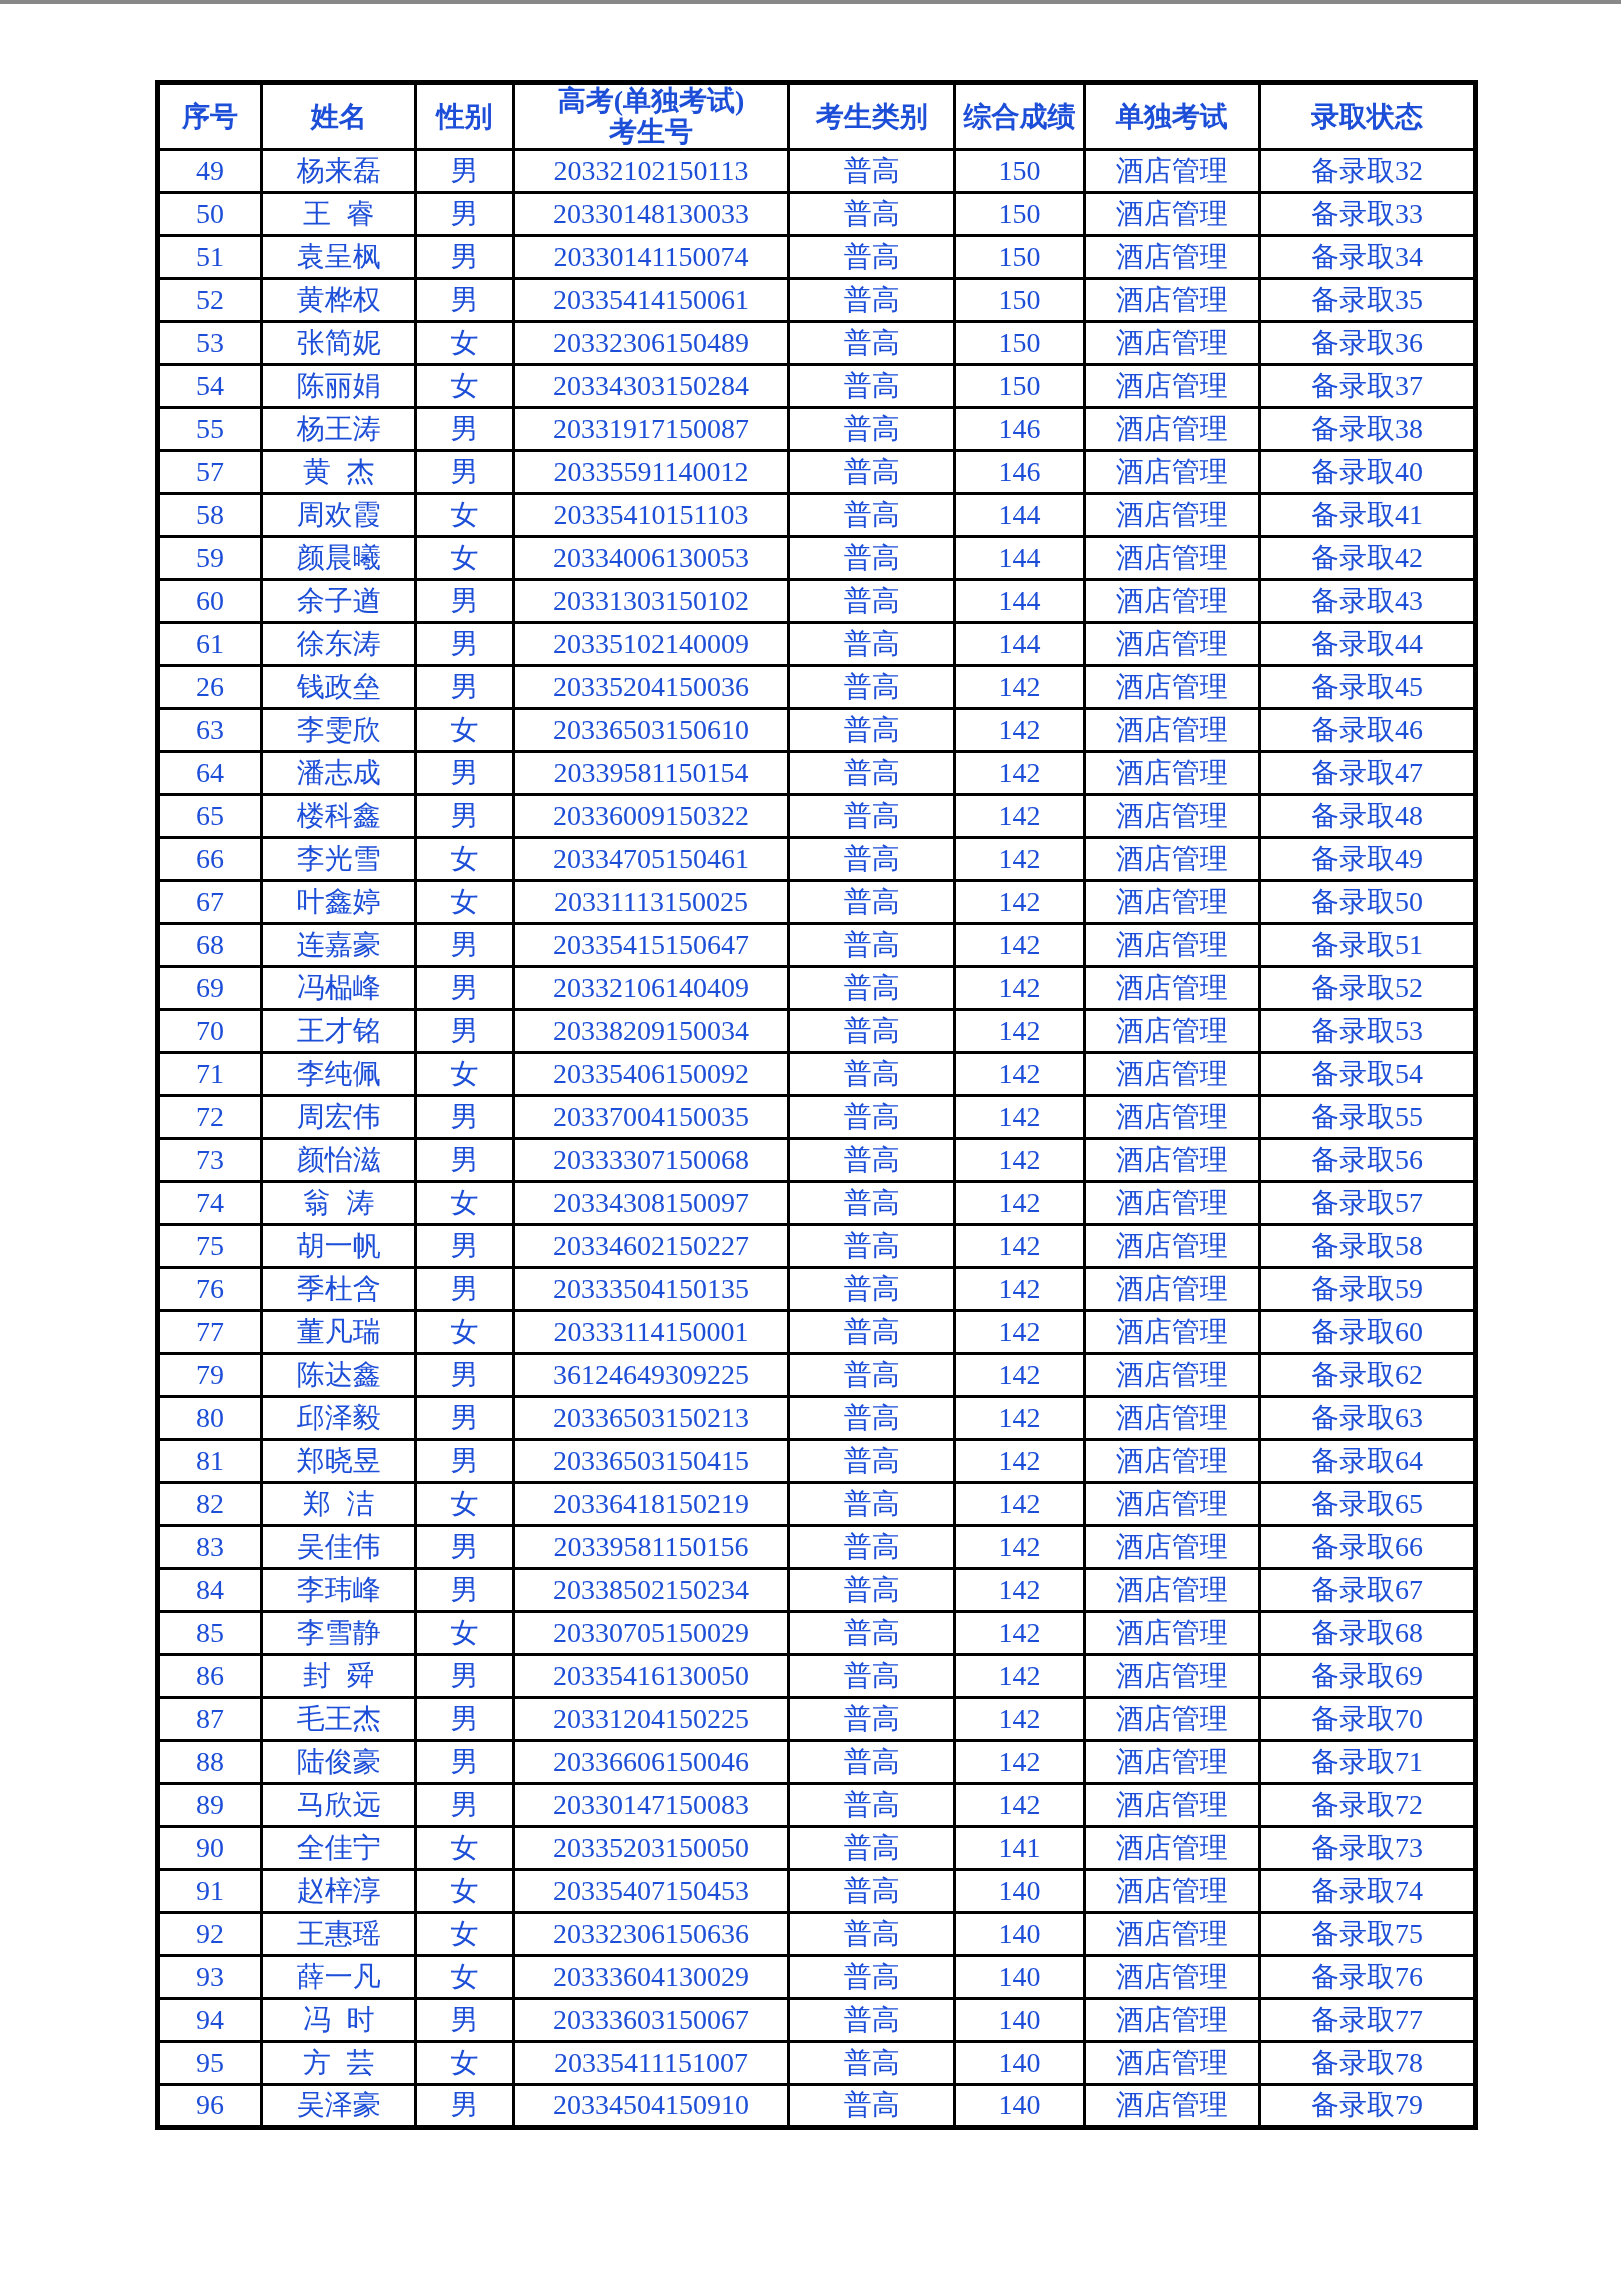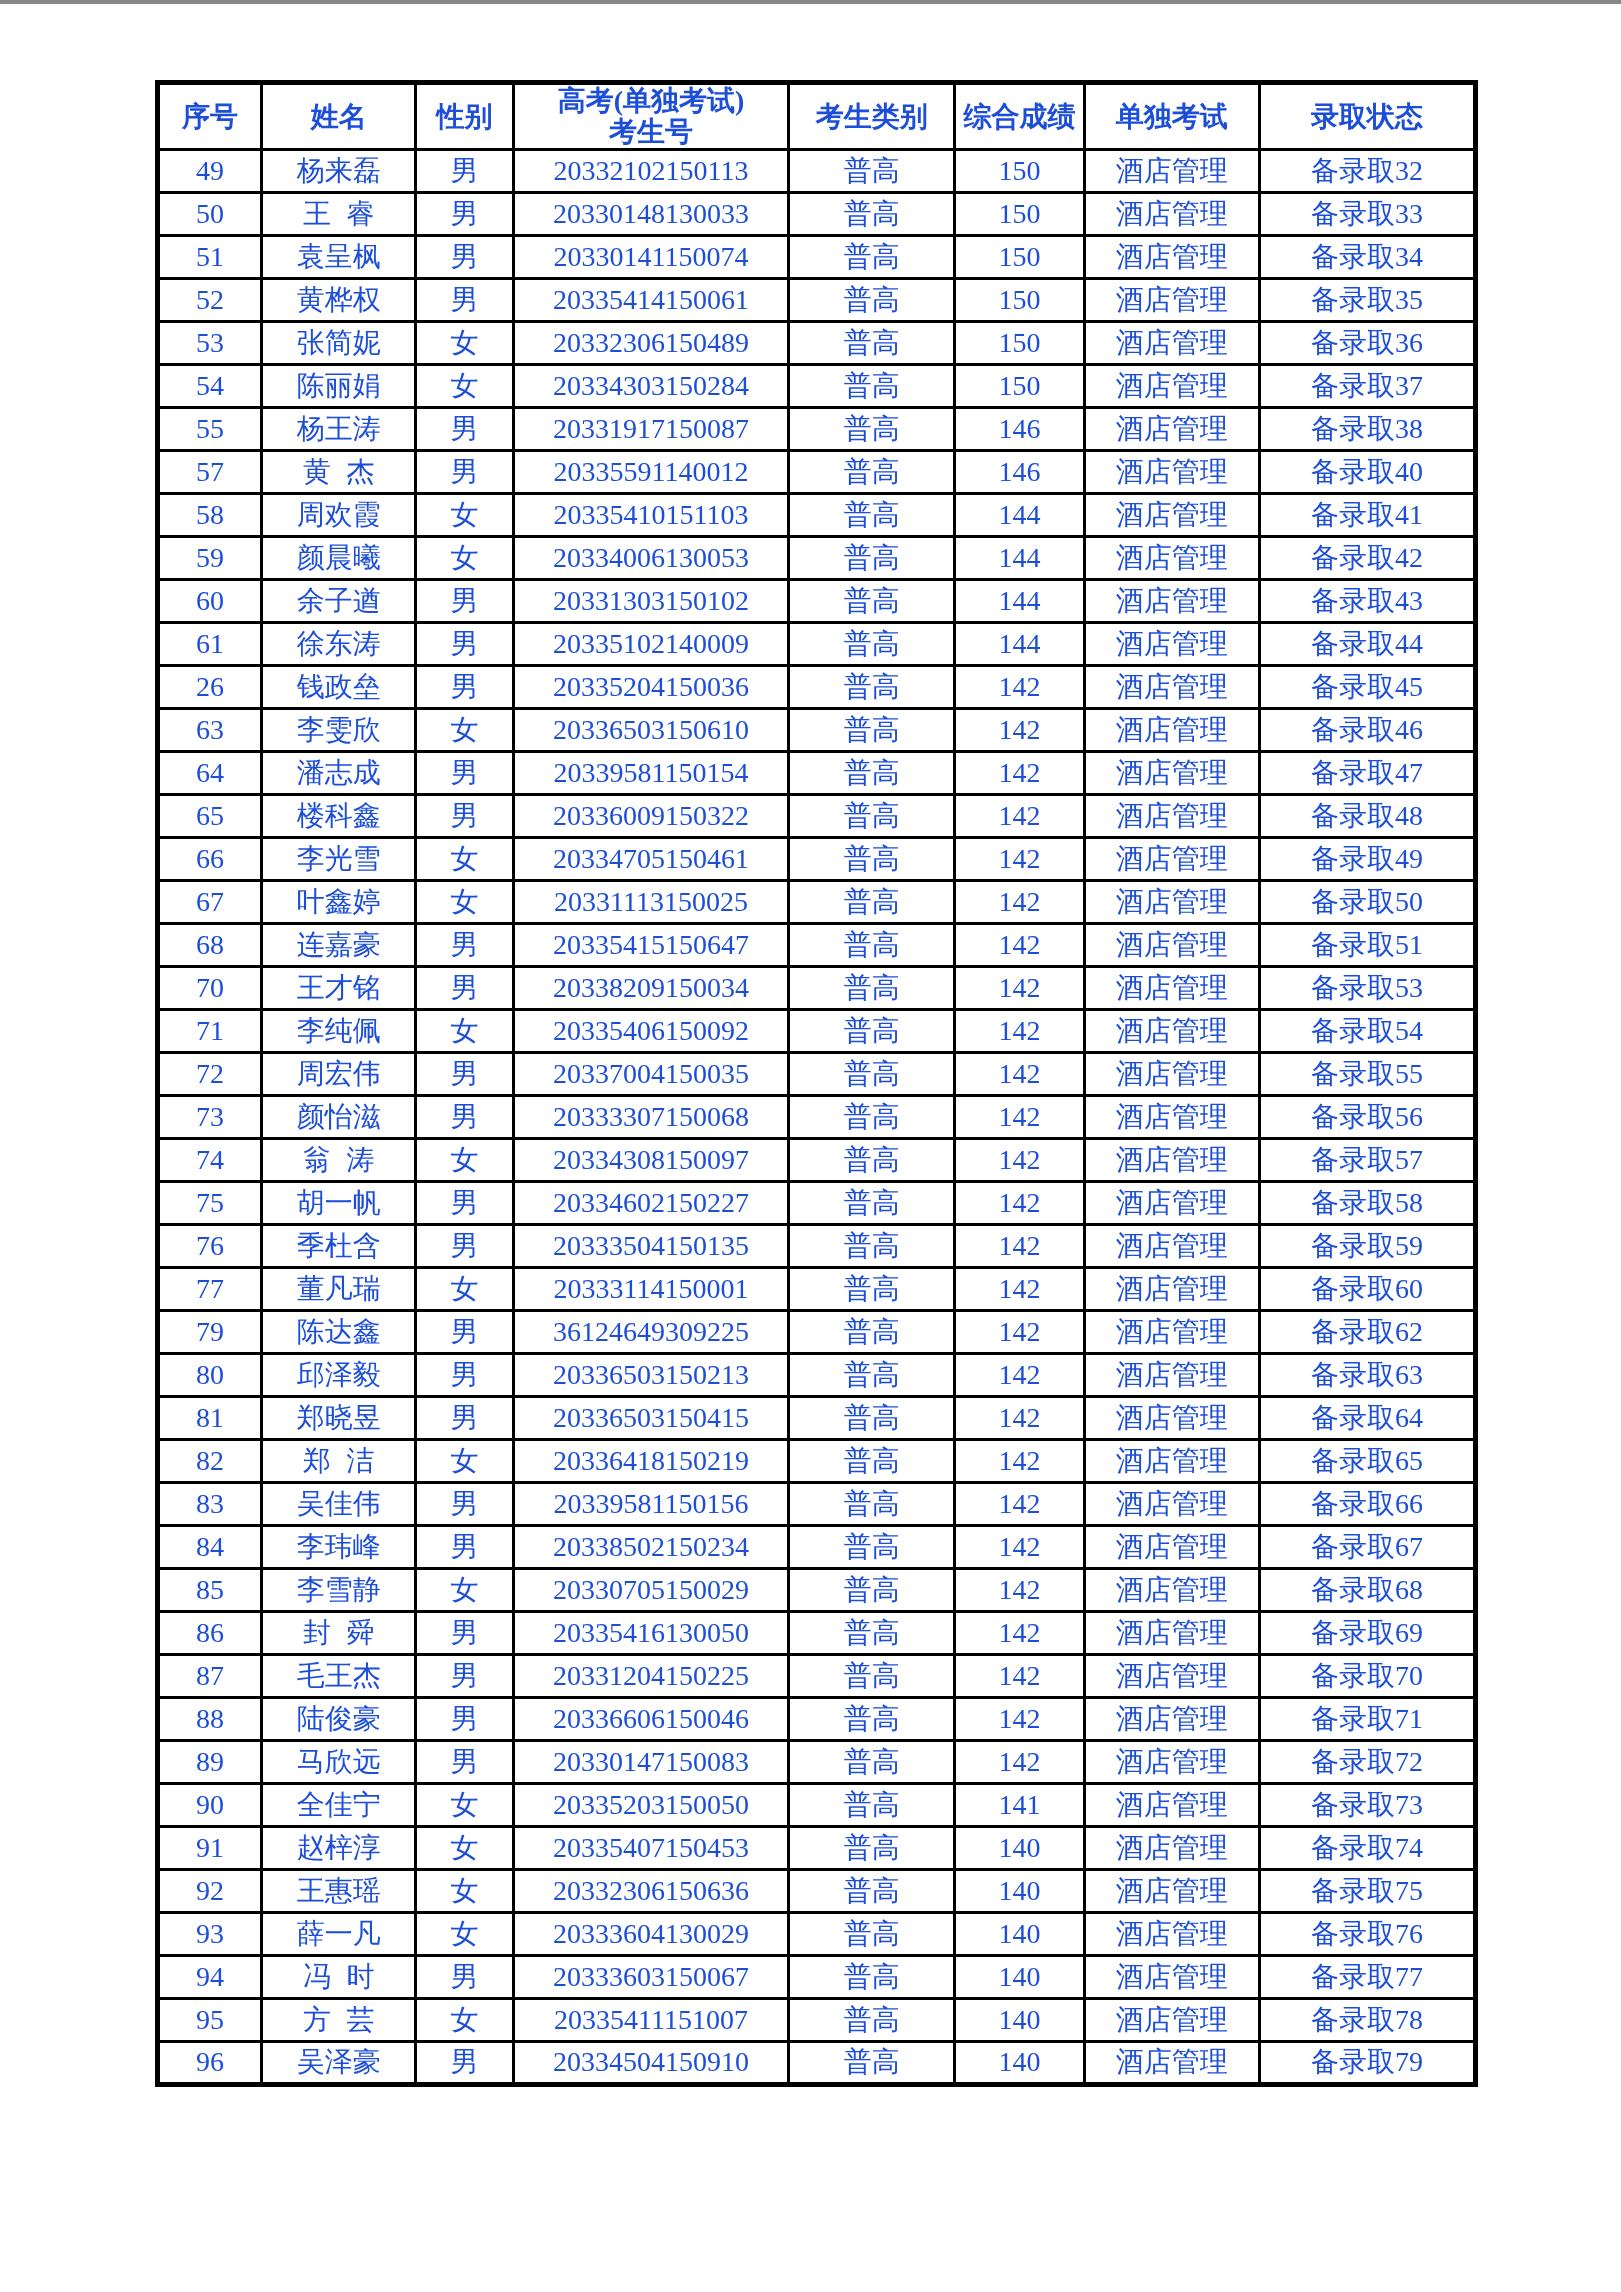--- a/index.html
+++ b/index.html
@@ -259,20 +259,30 @@
           <td>68</td>
           <td>连嘉豪</td>
           <td>男</td>
           <td>20335415150647</td>
           <td>普高</td>
           <td>142</td>
           <td>酒店管理</td>
           <td>备录取51</td>
         </tr>
         <tr>
+          <td>69</td>
+          <td>冯榀峰</td>
+          <td>男</td>
+          <td>20332106140409</td>
+          <td>普高</td>
+          <td>142</td>
+          <td>酒店管理</td>
+          <td>备录取52</td>
+        </tr>
+        <tr>
           <td>70</td>
           <td>王才铭</td>
           <td>男</td>
           <td>20338209150034</td>
           <td>普高</td>
           <td>142</td>
           <td>酒店管理</td>
           <td>备录取53</td>
         </tr>
         <tr>

